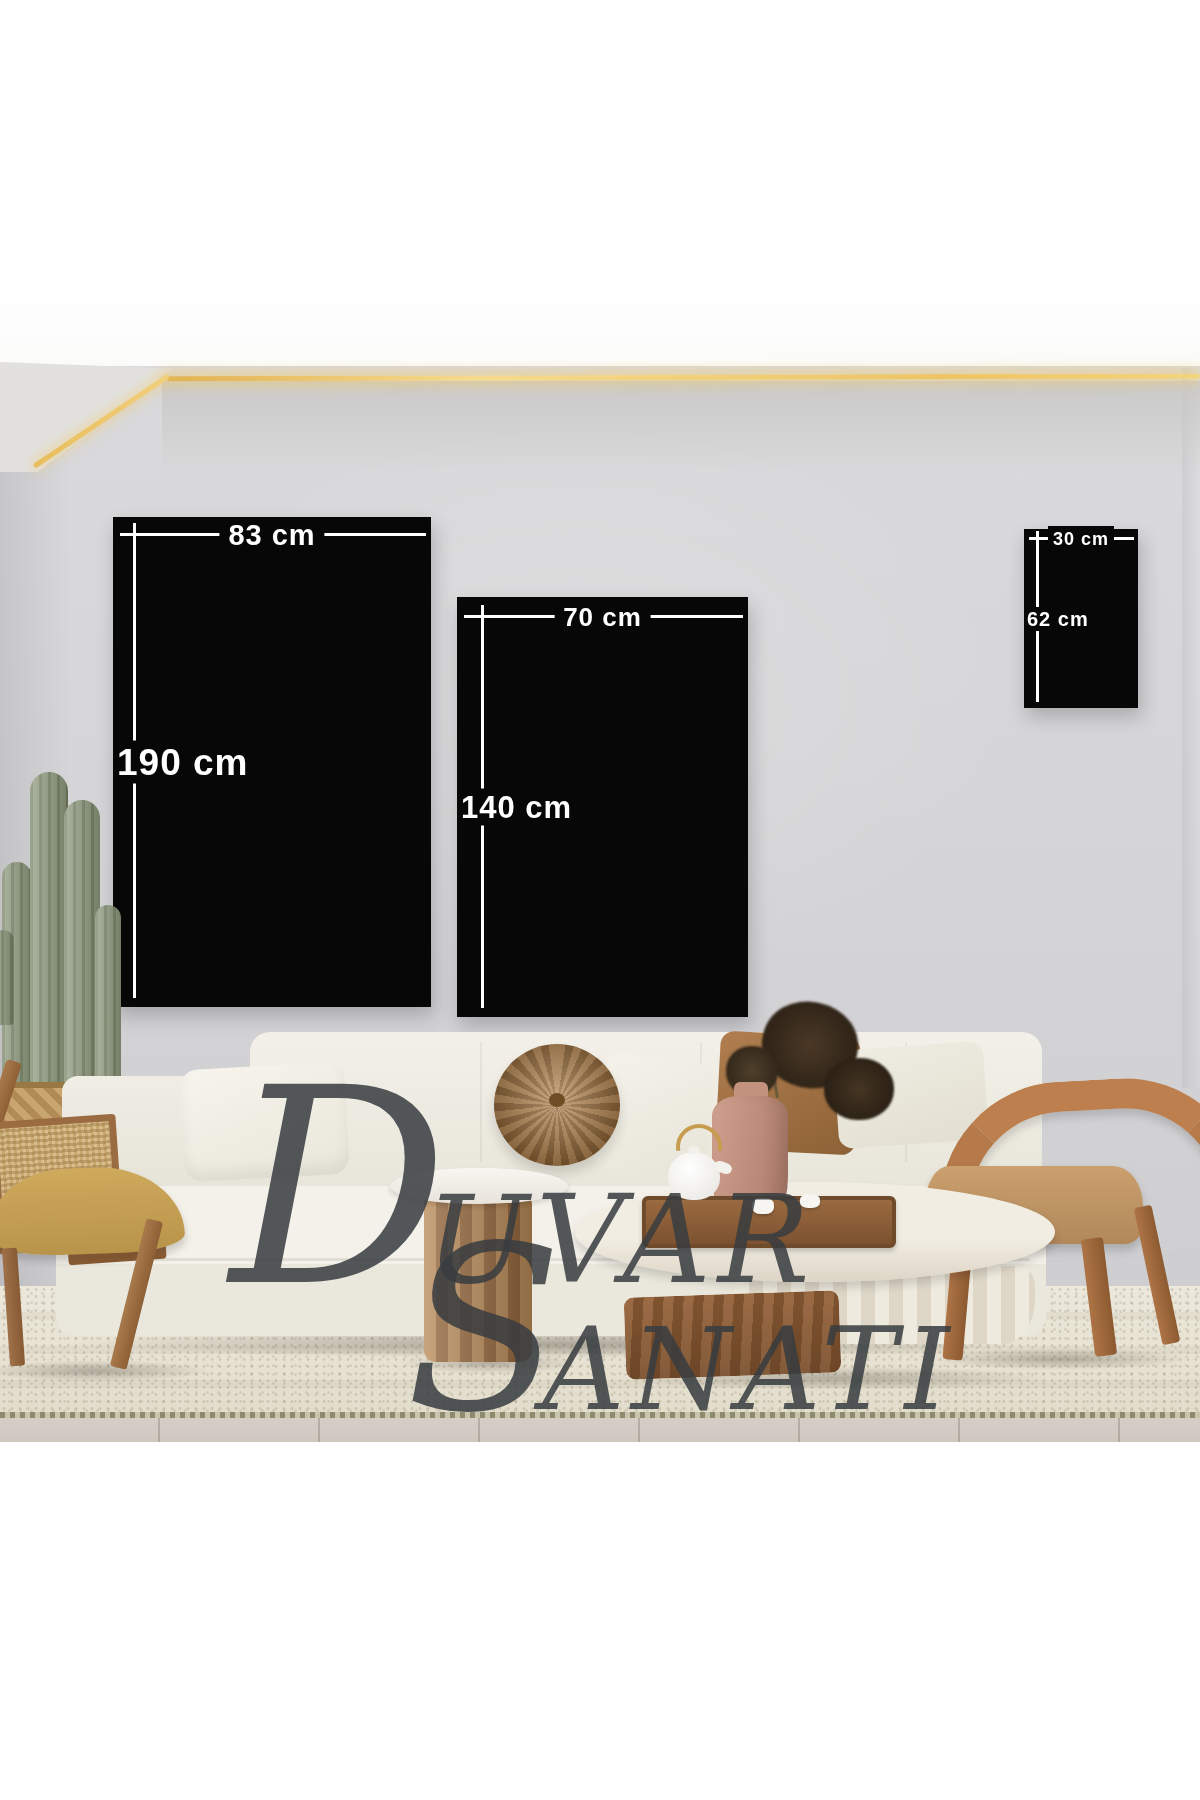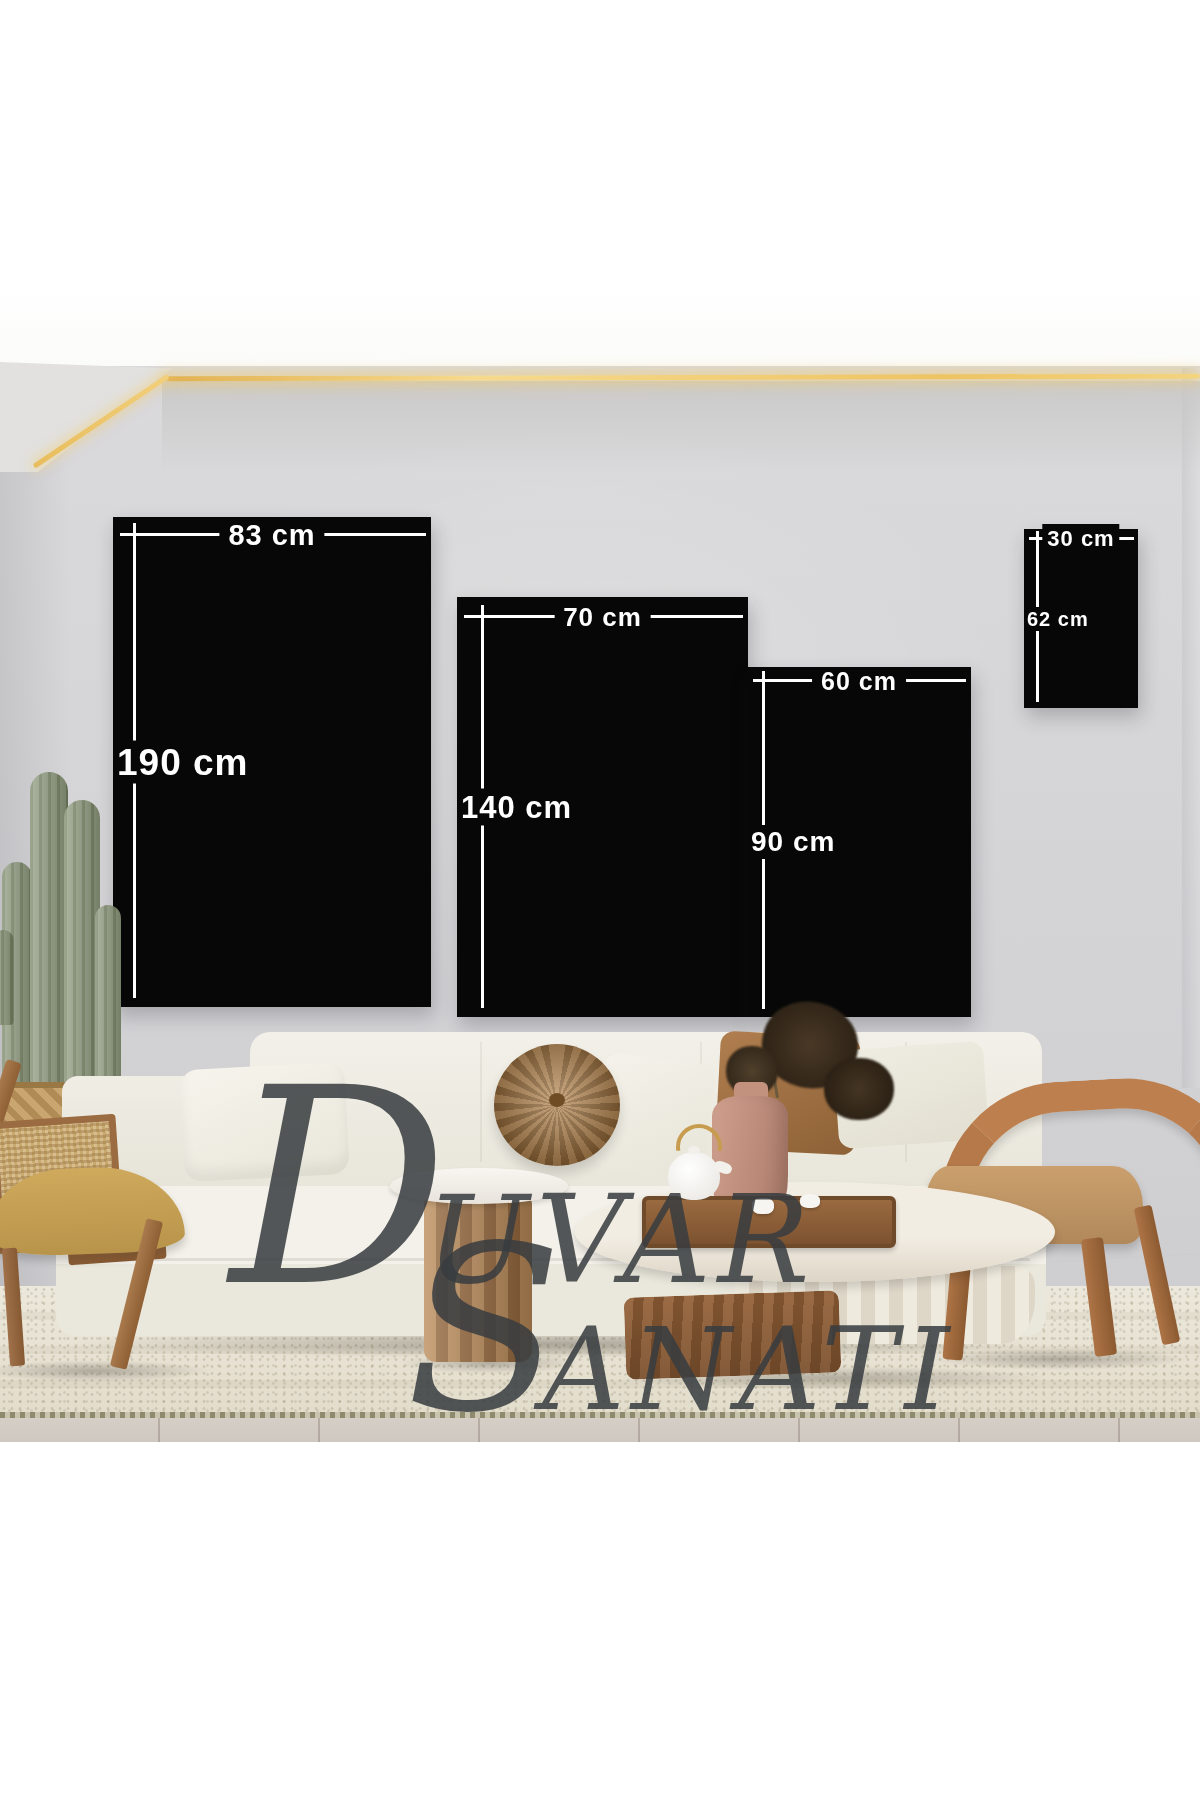--- a/index.html
+++ b/index.html
@@ -49,21 +49,21 @@
   #p3{left:747px;top:667px;width:224px;height:350px;}
   #p3 .mh{top:12px;left:6px;right:5px;} #p3 .mv{left:15px;top:4px;bottom:8px;}
   #p3 .wl{top:14px;left:50%;font-size:25px;} #p3 .hl{left:4px;font-size:28px;}
 
   #p4{left:995px;top:747px;width:173px;height:270px;}
   #p4 .mh{top:13px;left:6px;right:4px;} #p4 .mv{left:13px;top:4px;bottom:8px;}
   #p4 .wl{top:15px;left:50%;font-size:21px;} #p4 .hl{left:3px;font-size:24px;}
 
   #p5{left:1024px;top:529px;width:114px;height:179px;}
   #p5 .mh{top:8px;left:5px;right:4px;} #p5 .mv{left:12px;top:2px;bottom:6px;}
-  #p5 .wl{top:10px;left:50%;font-size:22px;padding:4px 5px;} #p5 .hl{left:3px;font-size:20px;padding:2px 5px 2px 0;}
+  #p5 .wl{top:10px;left:50%;font-size:18px;padding:4px 5px;} #p5 .hl{left:3px;font-size:20px;padding:2px 5px 2px 0;}
 
   
   .floor{position:absolute;left:0;top:1380px;width:1200px;height:62px;z-index:1;
         background:repeating-linear-gradient(90deg,rgba(110,95,85,0) 0 158px,rgba(110,95,85,.30) 158px 160px),
                    linear-gradient(180deg,#ddd7cf,#cfc8c0);
         border-top:2px solid rgba(0,0,0,.12);}
   .rug{position:absolute;left:0;top:1286px;width:1200px;height:132px;z-index:2;
         background:
           radial-gradient(rgba(125,115,80,.22) 1.2px,transparent 1.8px) 0 0/8px 7px,
           radial-gradient(rgba(100,90,60,.15) 1.2px,transparent 1.8px) 4px 3px/11px 9px,
@@ -239,26 +239,20 @@
       <div class="mv"></div>
       <span class="wl">83 cm</span>
       <span class="hl">190 cm</span>
     </div>
     <div class="panel" id="p2">
       <div class="mh"></div>
       <div class="mv"></div>
       <span class="wl">70 cm</span>
       <span class="hl">140 cm</span>
     </div>
-    <div class="panel" id="p3">
-      <div class="mh"></div>
-      <div class="mv"></div>
-      <span class="wl">60 cm</span>
-      <span class="hl">90 cm</span>
-    </div>
     <div class="panel" id="p5">
       <div class="mh"></div>
       <div class="mv"></div>
       <span class="wl">30 cm</span>
       <span class="hl">62 cm</span>
     </div>
 
     <div class="cactus cac-a"></div>
     <div class="cactus cac-b"></div>
     <div class="cactus cac-c"></div>

